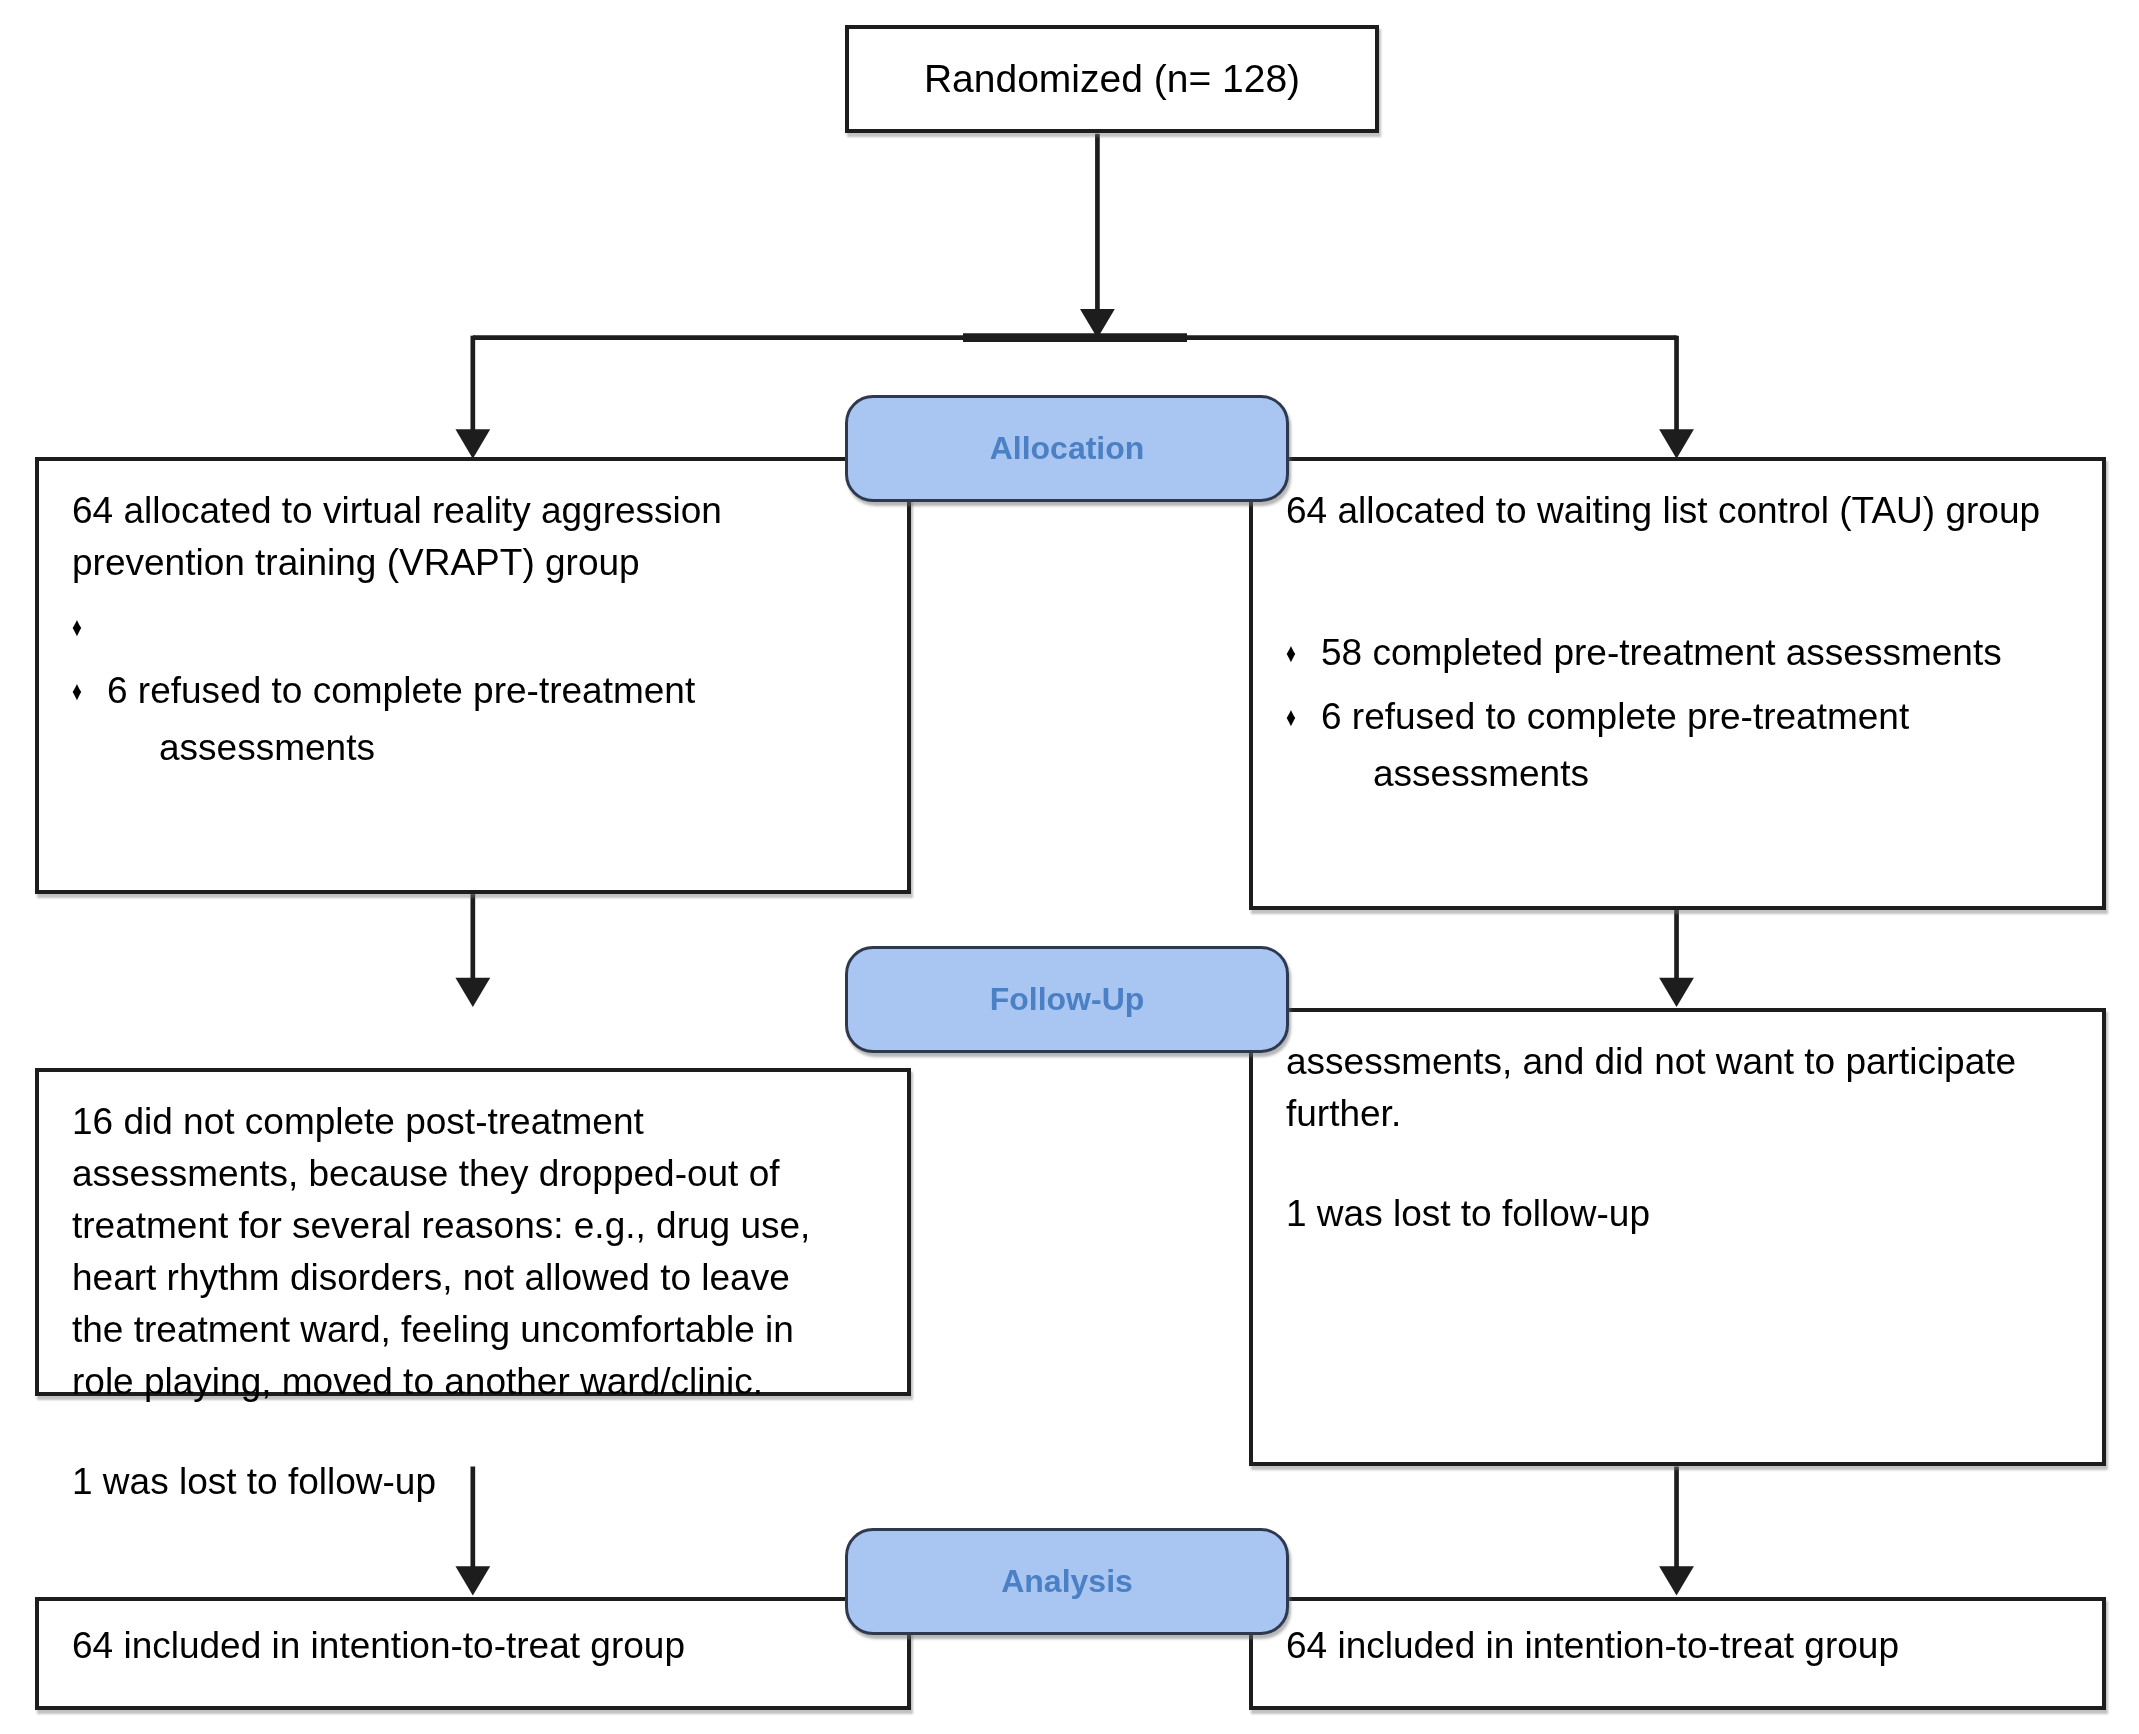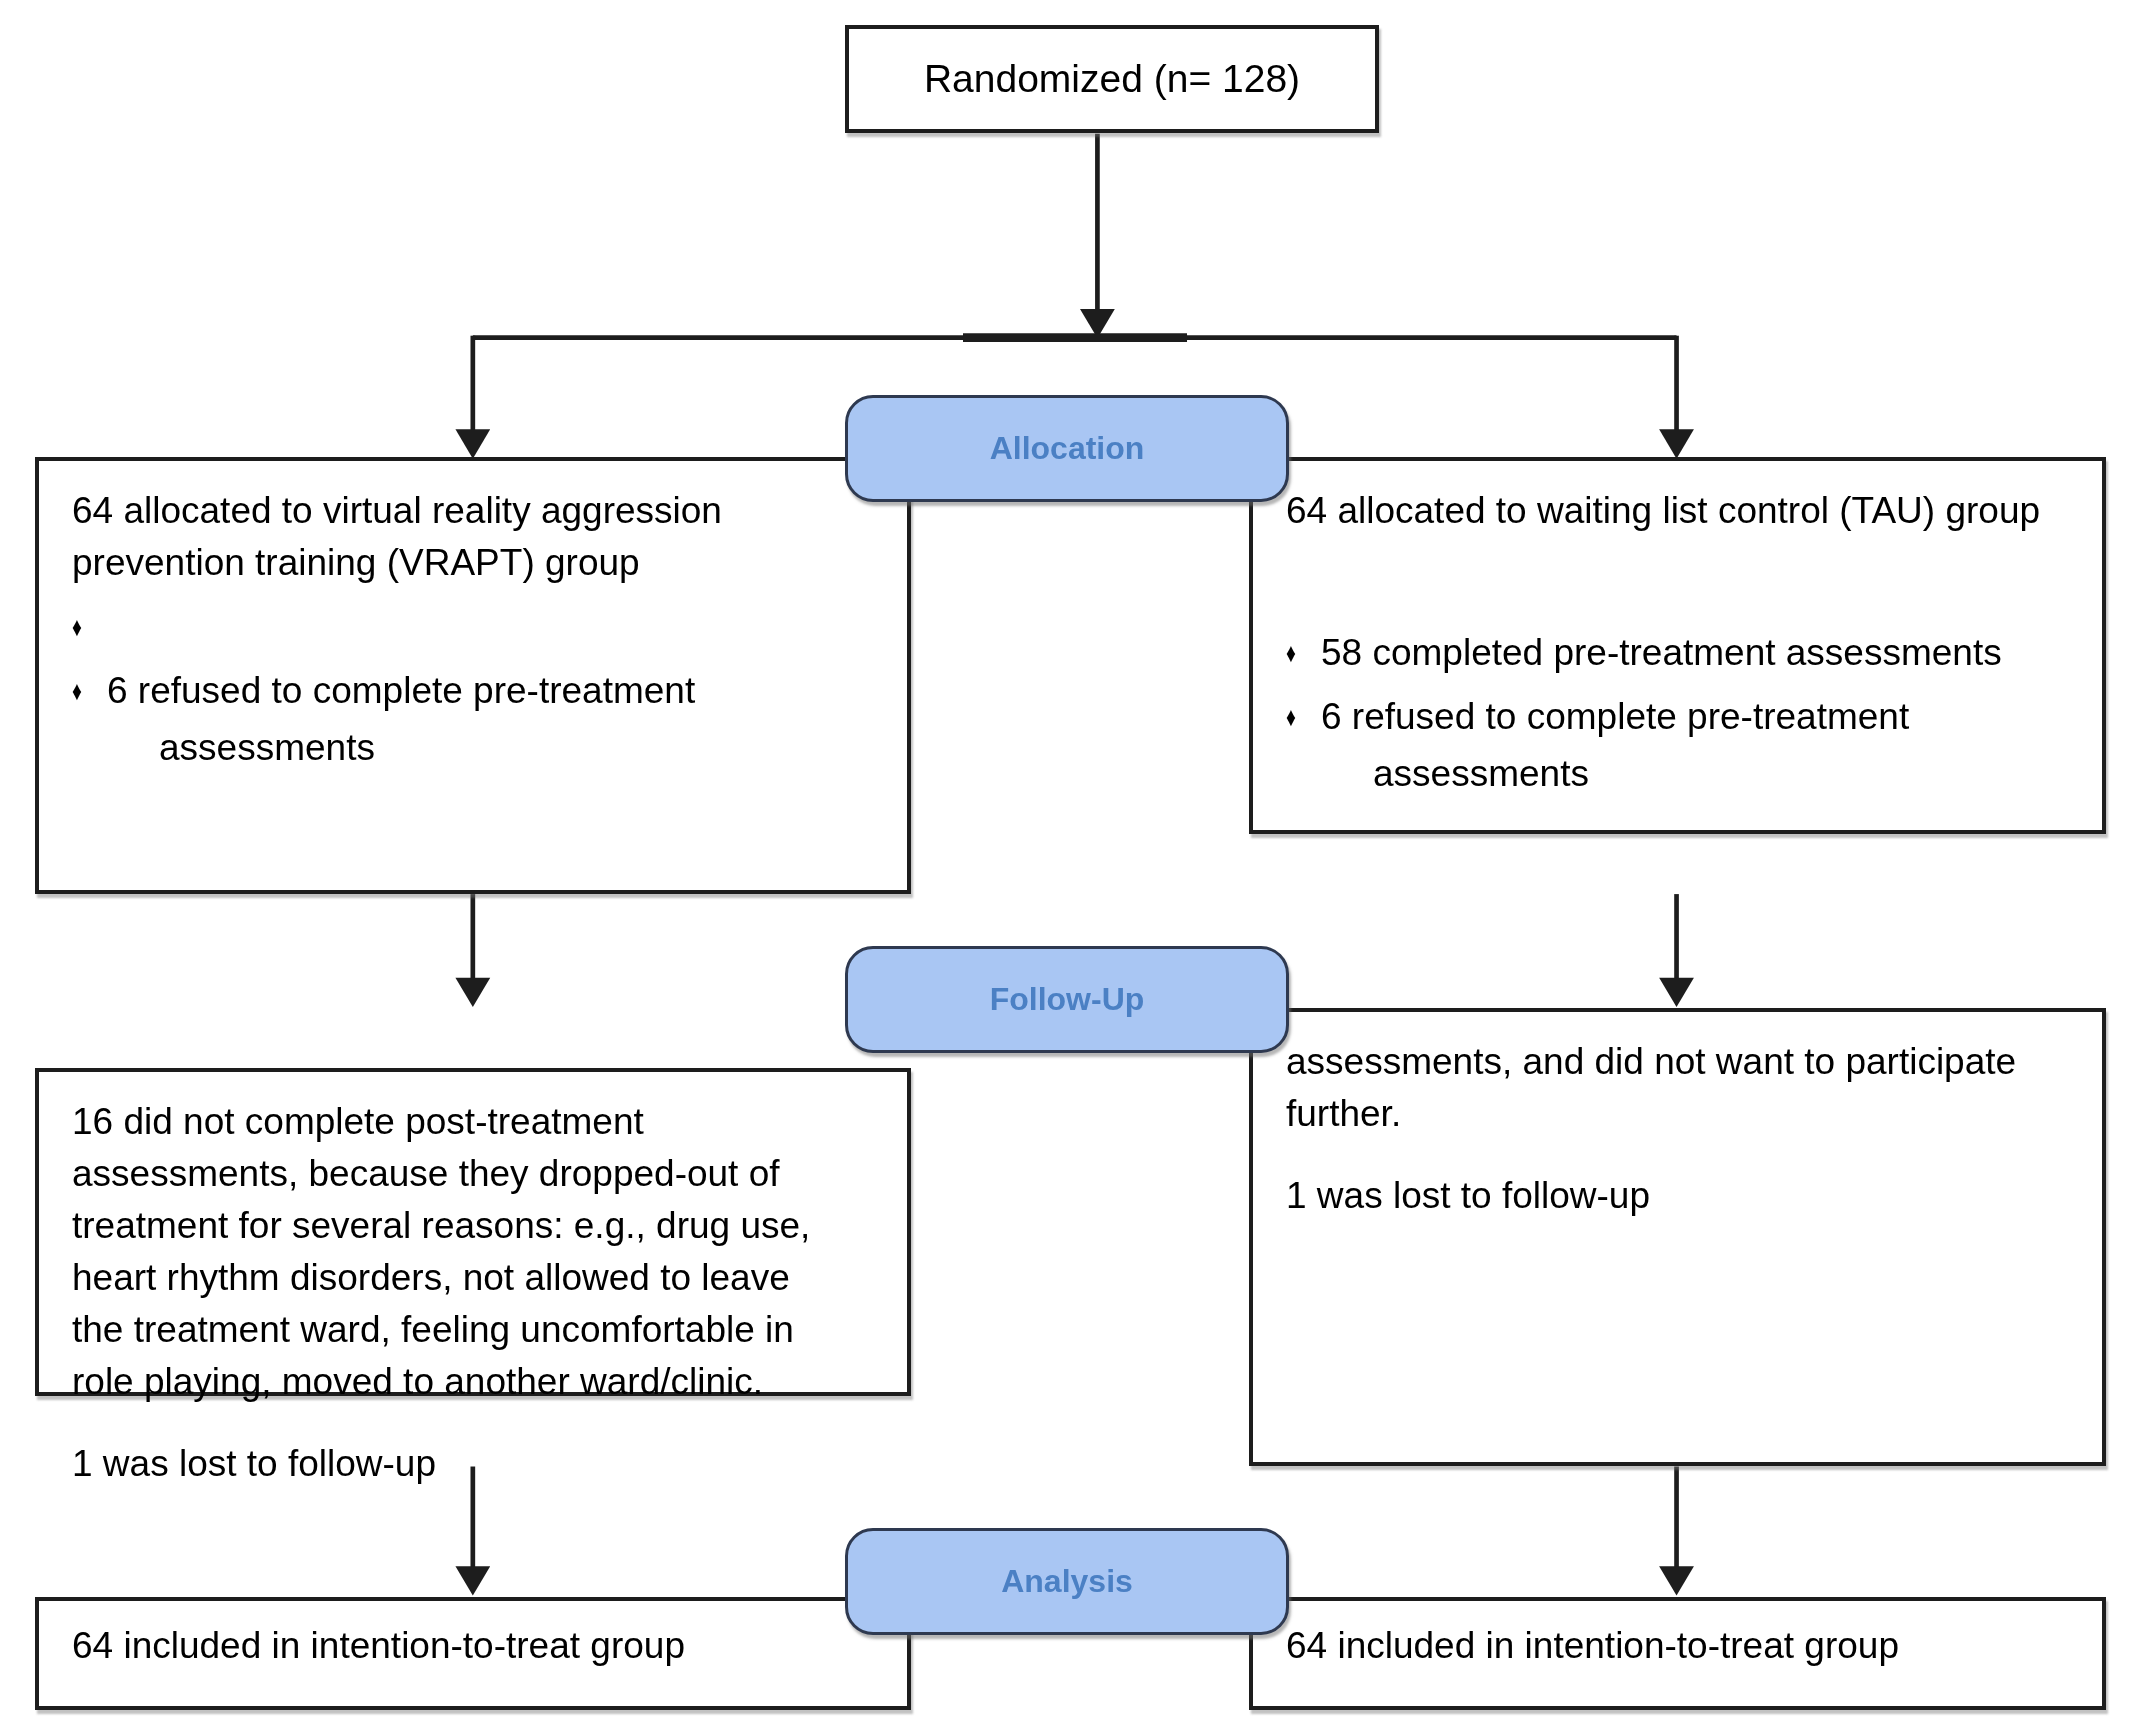--- a/index.html
+++ b/index.html
@@ -13,35 +13,35 @@
     padding:24px 27px 0 33px;
     box-shadow:2px 4px 2px rgba(120,120,120,0.45);
   }
   .box .line{white-space:nowrap;}
   .randomized{
     left:845px;top:25.4px;width:534px;height:108px;
     display:flex;align-items:center;justify-content:center;
     padding:0;font-size:39px;
   }
   .alloc-left{left:35px;top:457px;width:876px;height:437px;}
-  .alloc-right{left:1249px;top:457px;width:857px;height:377px;}
+  .alloc-right{left:1249px;top:457px;width:857px;height:453px;}
   .fu-left{left:35px;top:1068px;width:876px;height:328px;}
   .fu-right{left:1249px;top:1008px;width:857px;height:458px;}
   .an-left{left:35px;top:1597px;width:876px;height:113px;padding-top:19px;}
   .an-right{left:1249px;top:1597px;width:857px;height:113px;padding-top:19px;}
 
   .bullet{display:flex;margin-top:12px;}
   .bullet.gap-big{margin-top:90px;}
   .marker{
     flex:0 0 35px;width:35px;font-size:27px;
     transform:scaleX(0.72);transform-origin:left center;
   }
   .cont{margin-left:87px;margin-top:5.3px;white-space:nowrap;}
   .cont:empty{display:none;}
-  .note{margin-top:30px;white-space:nowrap;}
+  .note{margin-top:48px;white-space:nowrap;}
 
   .stage-label{
     position:absolute;width:444px;height:107px;left:845px;
     background:#a9c6f3;border:3.3px solid #2e3950;border-radius:28px;
     display:flex;align-items:center;justify-content:center;
     font-weight:bold;font-size:32px;color:#4b80c4;
     box-sizing:border-box;z-index:3;
     box-shadow:2px 4px 2.7px rgba(110,110,110,0.5);
   }
   .label-allocation{top:395px;}

